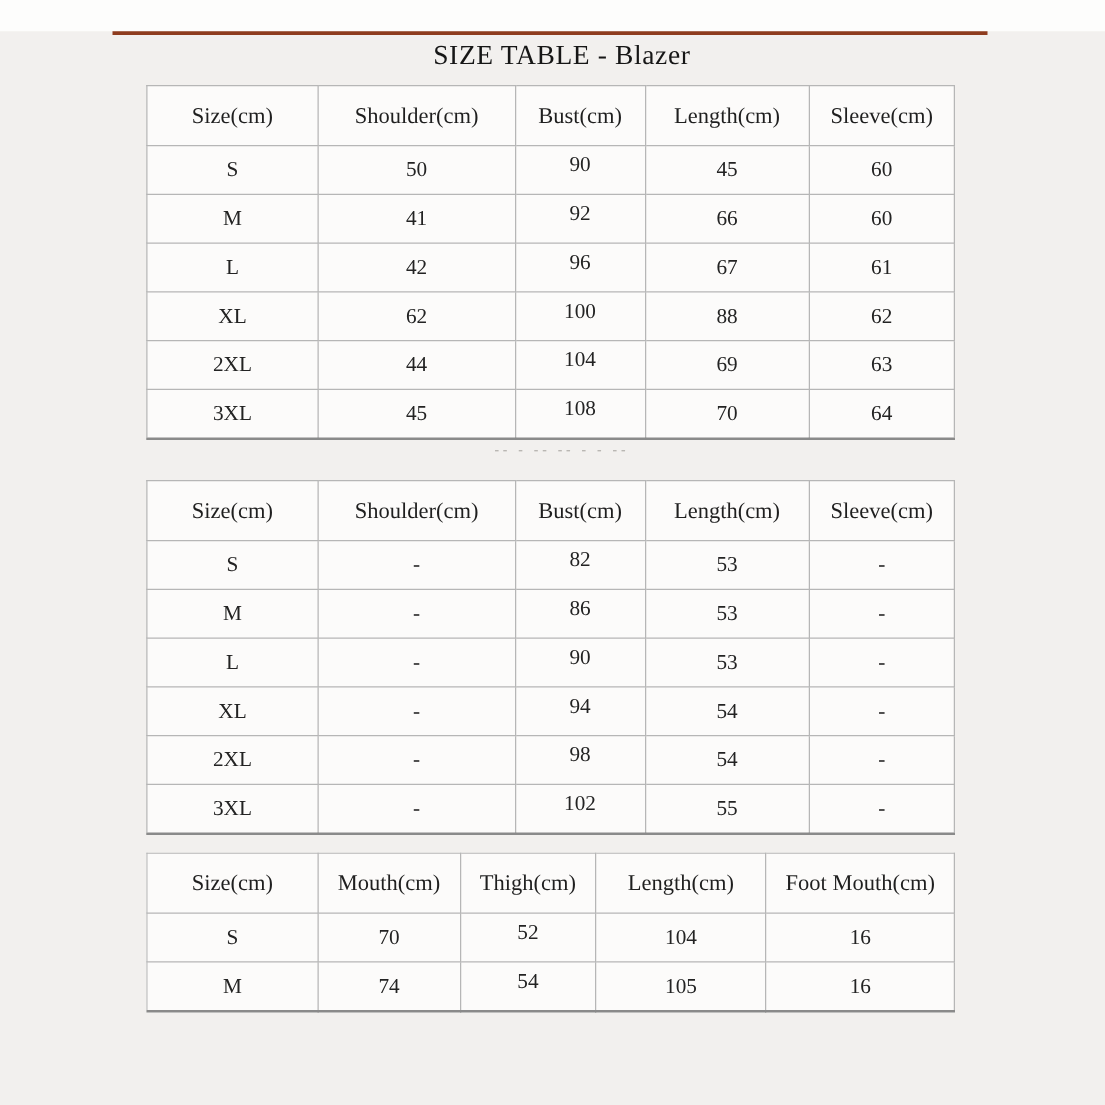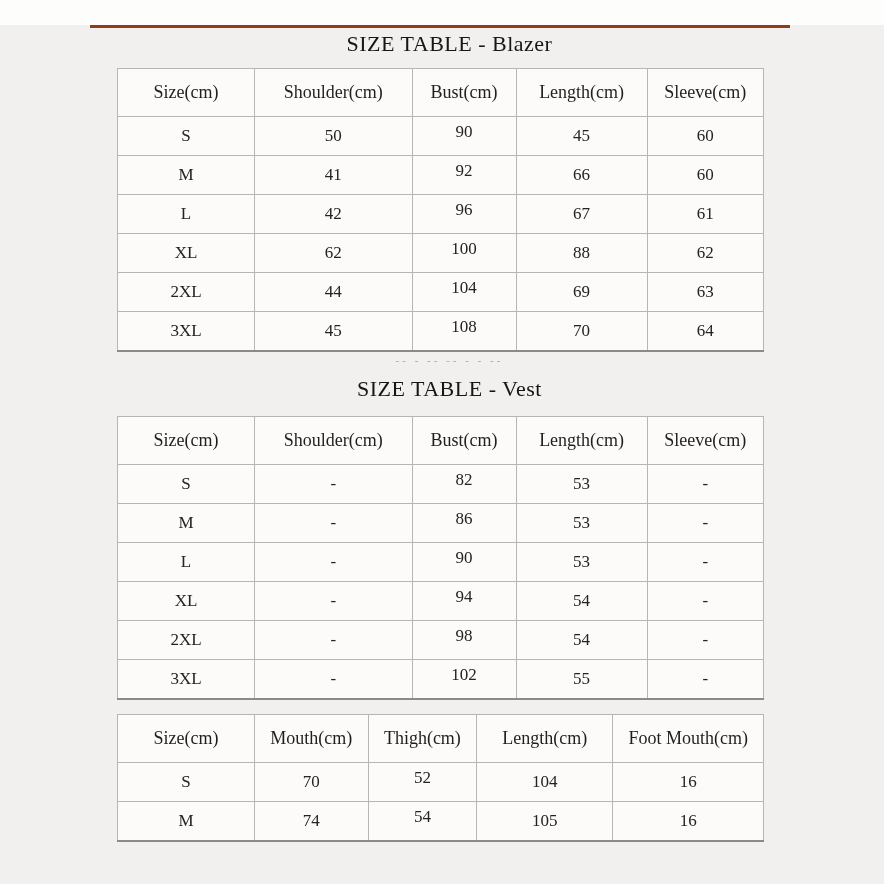--- a/index.html
+++ b/index.html
@@ -162,21 +162,20 @@
             <td>108</td>
             <td>70</td>
             <td>64</td>
           </tr>
         </tbody>
       </table>
   </div>
 
   <div class="remnant">-- - -- -- -    -    --</div>
 
-  <h2 class="section-title title-vest">SIZE TABLE - Vest</h2>
   <div class="table-wrap-2">
     <table class="size-table">
         <colgroup>
           <col style="width: 21.2%;">
           <col style="width: 24.4%;">
           <col style="width: 16.1%;">
           <col style="width: 20.3%;">
           <col style="width: 18%;">
         </colgroup>
         <thead>

